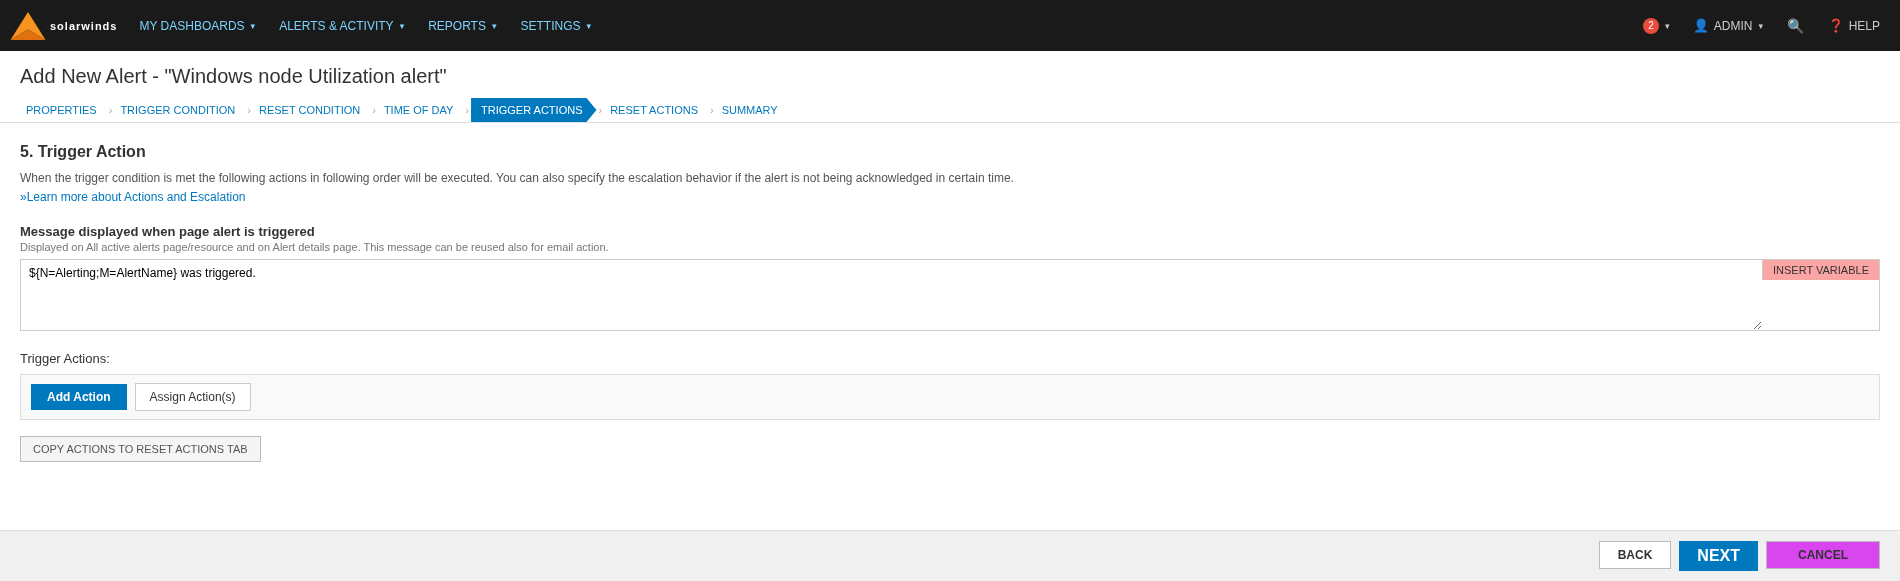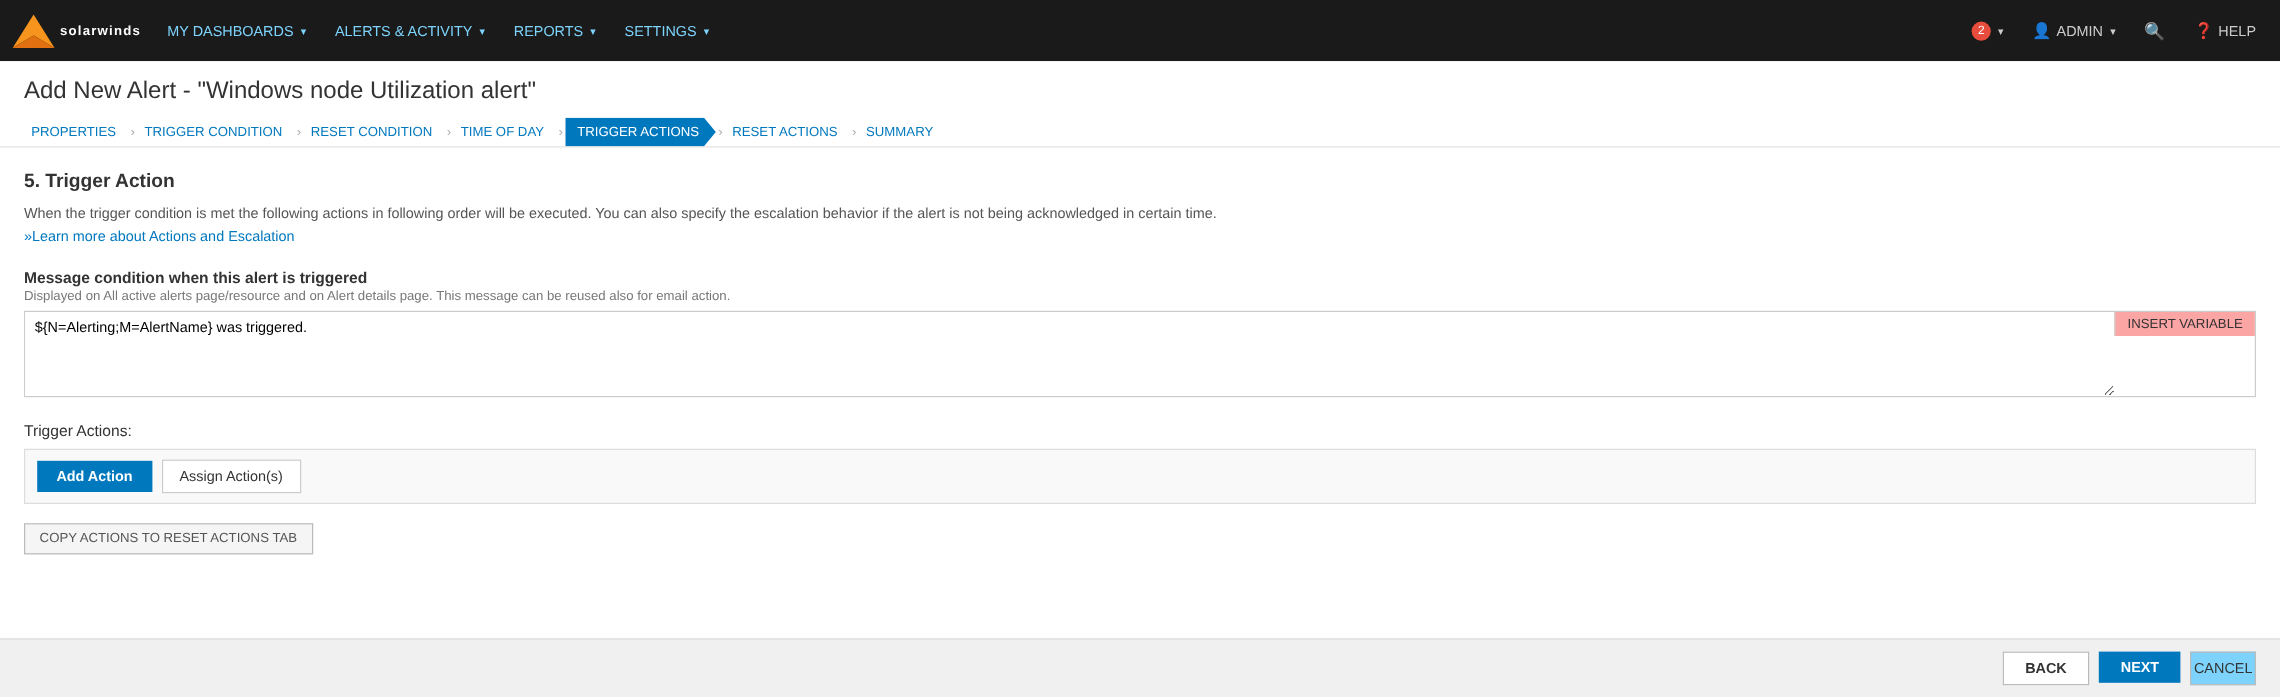--- a/index.html
+++ b/index.html
@@ -247,34 +247,34 @@
       font-size: 12px;
       cursor: pointer;
       color: #333;
       font-weight: bold;
       text-transform: uppercase;
     }
     .next-btn {
       background: #0078be;
       border: none;
       padding: 6px 18px;
-      font-size: 12px;
+      font-size: 16px;
       cursor: pointer;
       color: #fff;
       font-weight: bold;
       text-transform: uppercase;
     }
     .cancel-btn {
-      background: #7dd3fc;
+      background: #d946ef;
       border: 1px solid #bbb;
-      padding: 6px 2px;
-      font-size: 12px;
-      cursor: pointer;
-      color: #333;
-      font-weight: normal;
+      padding: 6px 31px;
+      font-size: 12px;
+      cursor: pointer;
+      color: #333;
+      font-weight: bold;
       text-transform: uppercase;
     }
 
     
     .sw-logo {
       display: flex;
       align-items: center;
       gap: 4px;
     }
     .sw-logo-shape {
@@ -365,21 +365,21 @@
   </div>
 </div>
 
 <div class="content">
   <div class="section-title">5. Trigger Action</div>
   <p class="section-desc">When the trigger condition is met the following actions in following order will be executed. You can also specify the escalation behavior if the alert is not being acknowledged in certain time.</p>
   <a class="learn-more">»Learn more about Actions and Escalation</a>
 
   
   <div class="message-section">
-    <div class="message-label">Message condition when this alert is triggered</div>
+    <div class="message-label">Message displayed when page alert is triggered</div>
     <div class="message-sublabel">Displayed on All active alerts page/resource and on Alert details page. This message can be reused also for email action.</div>
     <div class="message-input-wrapper">
       <textarea class="message-textarea" style="">${N=Alerting;M=AlertName} was triggered.</textarea>
       <button class="insert-variable-btn">INSERT VARIABLE</button>
     </div>
   </div>
 
   
   <div class="trigger-actions-section">
     <div class="trigger-actions-label">Trigger Actions:</div>

